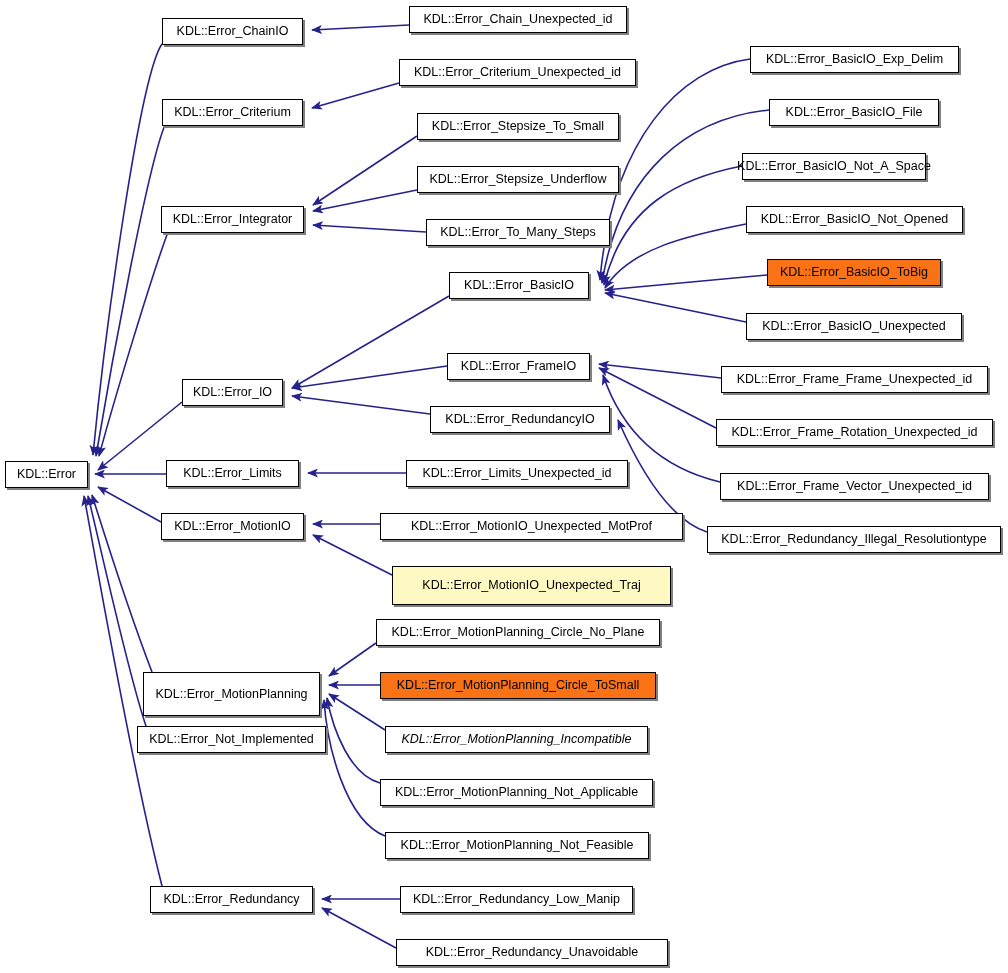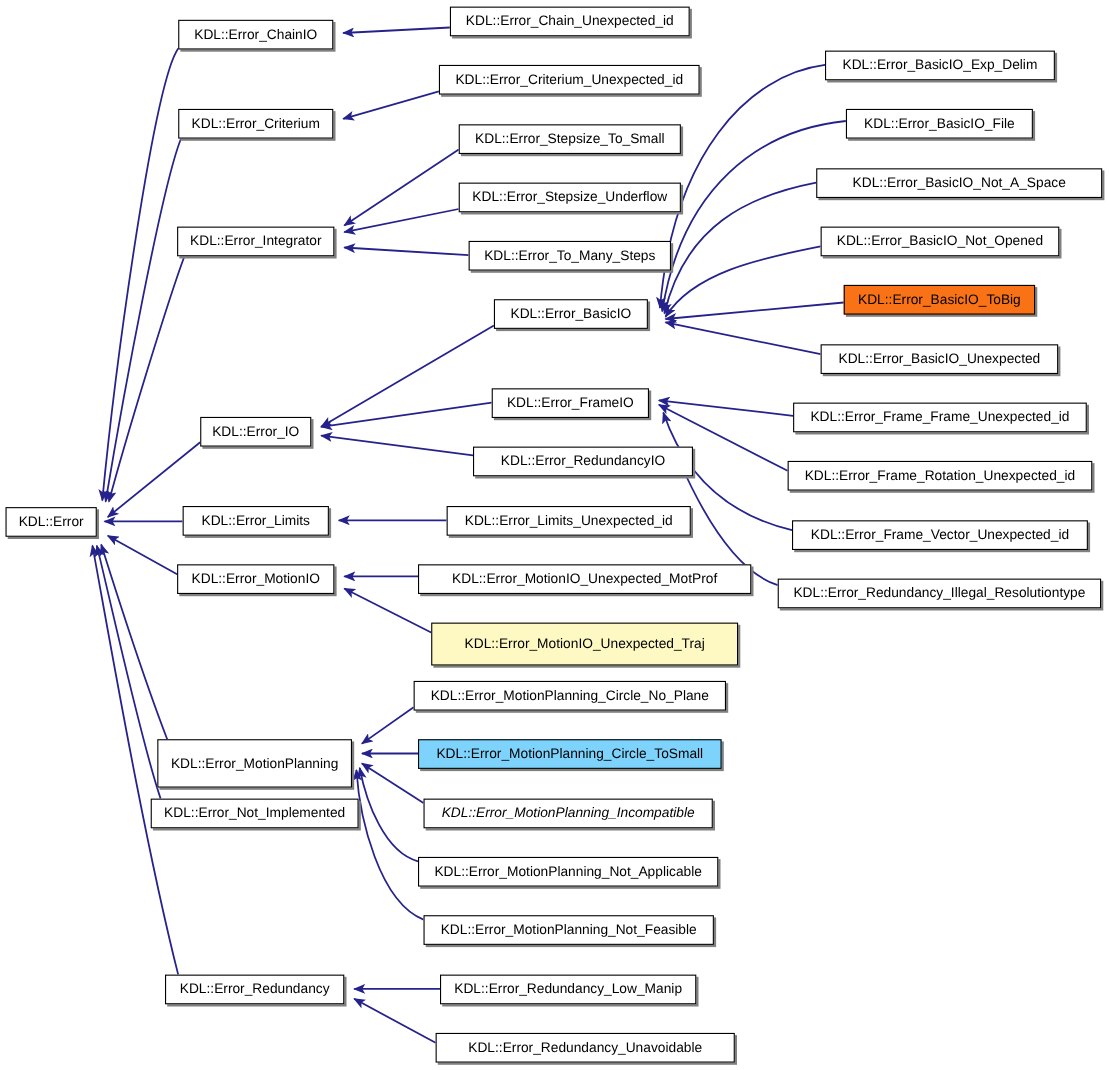--- a/index.html
+++ b/index.html
@@ -143,36 +143,36 @@
       </div>
       <div class="class-node" style="left: 426px; top: 219px; width: 184px; height: 27px; background: rgb(255, 255, 255); border-color: rgb(0, 0, 0); box-shadow: rgb(128, 128, 128) 2px 2px 0px 0px;">
         <span class="lbl">KDL::Error_To_Many_Steps</span>
       </div>
       <div class="class-node" style="left: 449px; top: 272px; width: 140px; height: 27px; background: rgb(255, 255, 255); border-color: rgb(0, 0, 0); box-shadow: rgb(128, 128, 128) 2px 2px 0px 0px;">
         <span class="lbl">KDL::Error_BasicIO</span>
       </div>
       <div class="class-node" style="left: 447px; top: 353px; width: 143px; height: 27px; background: rgb(255, 255, 255); border-color: rgb(0, 0, 0); box-shadow: rgb(128, 128, 128) 2px 2px 0px 0px;">
         <span class="lbl">KDL::Error_FrameIO</span>
       </div>
-      <div class="class-node" style="left: 430px; top: 406px; width: 200px; height: 27px; background: rgb(255, 255, 255); border-color: rgb(0, 0, 0); box-shadow: rgb(128, 128, 128) 2px 2px 0px 0px;">
+      <div class="class-node" style="left: 430px; top: 406px; width: 180px; height: 27px; background: rgb(255, 255, 255); border-color: rgb(0, 0, 0); box-shadow: rgb(128, 128, 128) 2px 2px 0px 0px;">
         <span class="lbl">KDL::Error_RedundancyIO</span>
       </div>
       <div class="class-node" style="left: 406px; top: 460px; width: 222px; height: 27px; background: rgb(255, 255, 255); border-color: rgb(0, 0, 0); box-shadow: rgb(128, 128, 128) 2px 2px 0px 0px;">
         <span class="lbl">KDL::Error_Limits_Unexpected_id</span>
       </div>
       <div class="class-node" style="left: 380px; top: 513px; width: 303px; height: 27px; background: rgb(255, 255, 255); border-color: rgb(0, 0, 0); box-shadow: rgb(128, 128, 128) 2px 2px 0px 0px;">
         <span class="lbl">KDL::Error_MotionIO_Unexpected_MotProf</span>
       </div>
       <div class="class-node" style="left: 392px; top: 566px; width: 279px; height: 39px; background: #fef9c3; border-color: rgb(0, 0, 0); box-shadow: rgb(128, 128, 128) 2px 2px 0px 0px;">
         <span class="lbl">KDL::Error_MotionIO_Unexpected_Traj</span>
       </div>
       <div class="class-node" style="left: 376px; top: 619px; width: 284px; height: 27px; background: rgb(255, 255, 255); border-color: rgb(0, 0, 0); box-shadow: rgb(128, 128, 128) 2px 2px 0px 0px;">
         <span class="lbl">KDL::Error_MotionPlanning_Circle_No_Plane</span>
       </div>
-      <div class="class-node" style="left: 380px; top: 672px; width: 276px; height: 27px; background: #7dd3fc; border-color: rgb(0, 0, 0); box-shadow: rgb(128, 128, 128) 2px 2px 0px 0px;">
+      <div class="class-node" style="left: 380px; top: 672px; width: 276px; height: 27px; background: #f97316; border-color: rgb(0, 0, 0); box-shadow: rgb(128, 128, 128) 2px 2px 0px 0px;">
         <span class="lbl">KDL::Error_MotionPlanning_Circle_ToSmall</span>
       </div>
       <div class="class-node" style="left: 385px; top: 726px; width: 263px; height: 27px; background: rgb(255, 255, 255); border-color: rgb(0, 0, 0); box-shadow: rgb(128, 128, 128) 2px 2px 0px 0px; font-style: italic;">
         <span class="lbl">KDL::Error_MotionPlanning_Incompatible</span>
       </div>
       <div class="class-node" style="left: 380px; top: 779px; width: 273px; height: 27px; background: rgb(255, 255, 255); border-color: rgb(0, 0, 0); box-shadow: rgb(128, 128, 128) 2px 2px 0px 0px;">
         <span class="lbl">KDL::Error_MotionPlanning_Not_Applicable</span>
       </div>
       <div class="class-node" style="left: 385px; top: 832px; width: 264px; height: 27px; background: rgb(255, 255, 255); border-color: rgb(0, 0, 0); box-shadow: rgb(128, 128, 128) 2px 2px 0px 0px;">
         <span class="lbl">KDL::Error_MotionPlanning_Not_Feasible</span>
@@ -182,21 +182,21 @@
       </div>
       <div class="class-node" style="left: 396px; top: 939px; width: 272px; height: 27px; background: rgb(255, 255, 255); border-color: rgb(0, 0, 0); box-shadow: rgb(128, 128, 128) 2px 2px 0px 0px;">
         <span class="lbl">KDL::Error_Redundancy_Unavoidable</span>
       </div>
       <div class="class-node" style="left: 750px; top: 46px; width: 209px; height: 27px; background: rgb(255, 255, 255); border-color: rgb(0, 0, 0); box-shadow: rgb(128, 128, 128) 2px 2px 0px 0px;">
         <span class="lbl">KDL::Error_BasicIO_Exp_Delim</span>
       </div>
       <div class="class-node" style="left: 769px; top: 99px; width: 170px; height: 27px; background: rgb(255, 255, 255); border-color: rgb(0, 0, 0); box-shadow: rgb(128, 128, 128) 2px 2px 0px 0px;">
         <span class="lbl">KDL::Error_BasicIO_File</span>
       </div>
-      <div class="class-node" style="left: 742px; top: 153px; width: 260px; height: 27px; background: rgb(255, 255, 255); border-color: rgb(0, 0, 0); box-shadow: rgb(128, 128, 128) 2px 2px 0px 0px;">
+      <div class="class-node" style="left: 742px; top: 153px; width: 184px; height: 27px; background: rgb(255, 255, 255); border-color: rgb(0, 0, 0); box-shadow: rgb(128, 128, 128) 2px 2px 0px 0px;">
         <span class="lbl">KDL::Error_BasicIO_Not_A_Space</span>
       </div>
       <div class="class-node" style="left: 746px; top: 206px; width: 217px; height: 27px; background: rgb(255, 255, 255); border-color: rgb(0, 0, 0); box-shadow: rgb(128, 128, 128) 2px 2px 0px 0px;">
         <span class="lbl">KDL::Error_BasicIO_Not_Opened</span>
       </div>
       <div class="class-node" style="left: 767px; top: 259px; width: 174px; height: 27px; background: #f97316; border-color: rgb(0, 0, 0); box-shadow: rgb(128, 128, 128) 2px 2px 0px 0px;">
         <span class="lbl">KDL::Error_BasicIO_ToBig</span>
       </div>
       <div class="class-node" style="left: 746px; top: 313px; width: 216px; height: 27px; background: rgb(255, 255, 255); border-color: rgb(0, 0, 0); box-shadow: rgb(128, 128, 128) 2px 2px 0px 0px;">
         <span class="lbl">KDL::Error_BasicIO_Unexpected</span>

